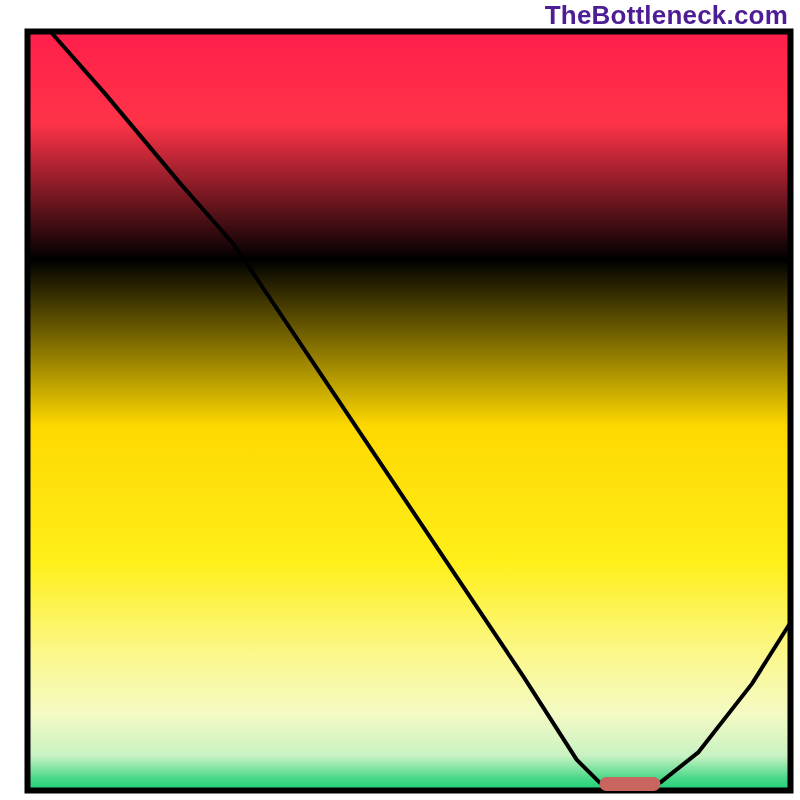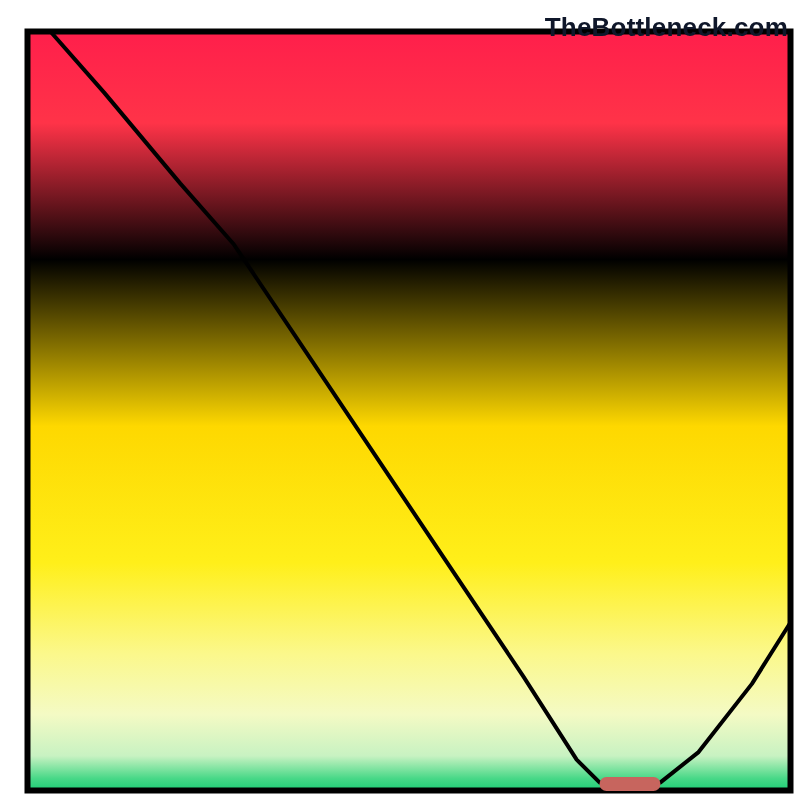--- a/index.html
+++ b/index.html
@@ -11,25 +11,25 @@
     background: #fff;
     font-family: Arial, Helvetica, sans-serif;
   }
   .stage {
     position: relative;
     width: 800px;
     height: 800px;
   }
   .watermark {
     position: absolute;
-    top: 12px;
+    top: 0;
     right: 12px;
     font-size: 26px;
     font-weight: 600;
-    color: #0f172a;
+    color: #4c1d95;
     letter-spacing: 0.2px;
     user-select: none;
   }
   svg {
     display: block;
   }
 </style>
 </head>
 <body>
 

